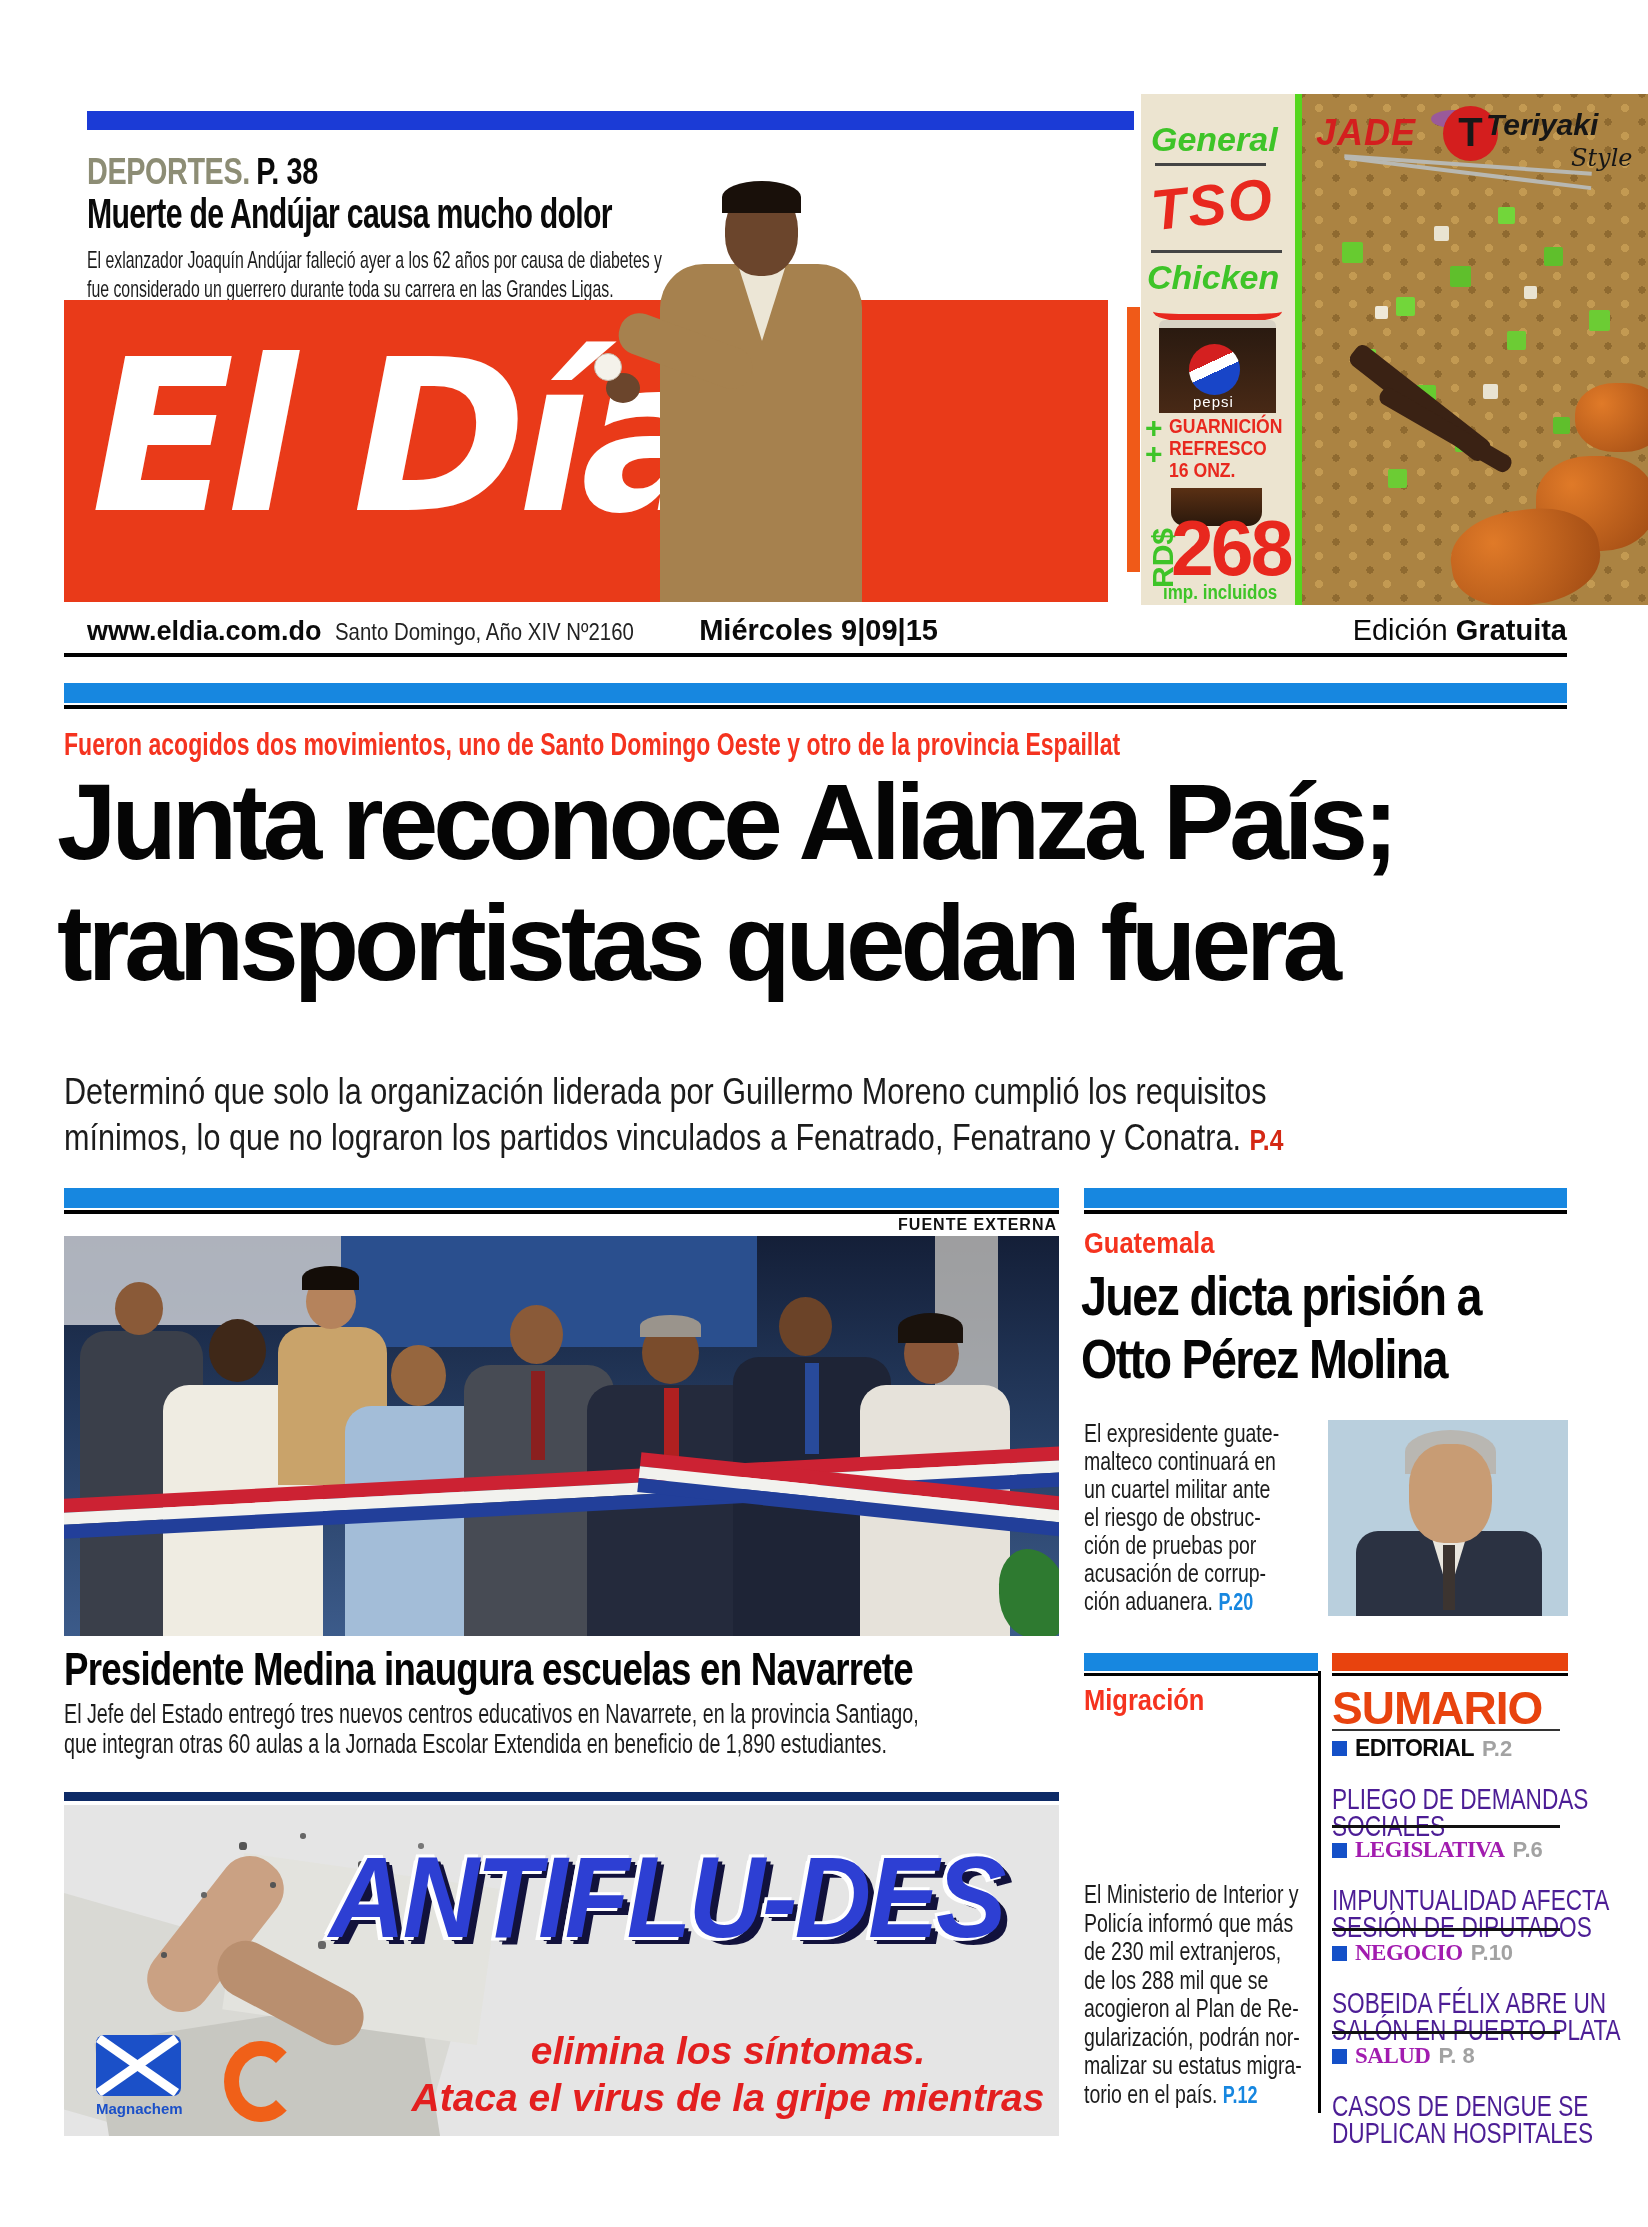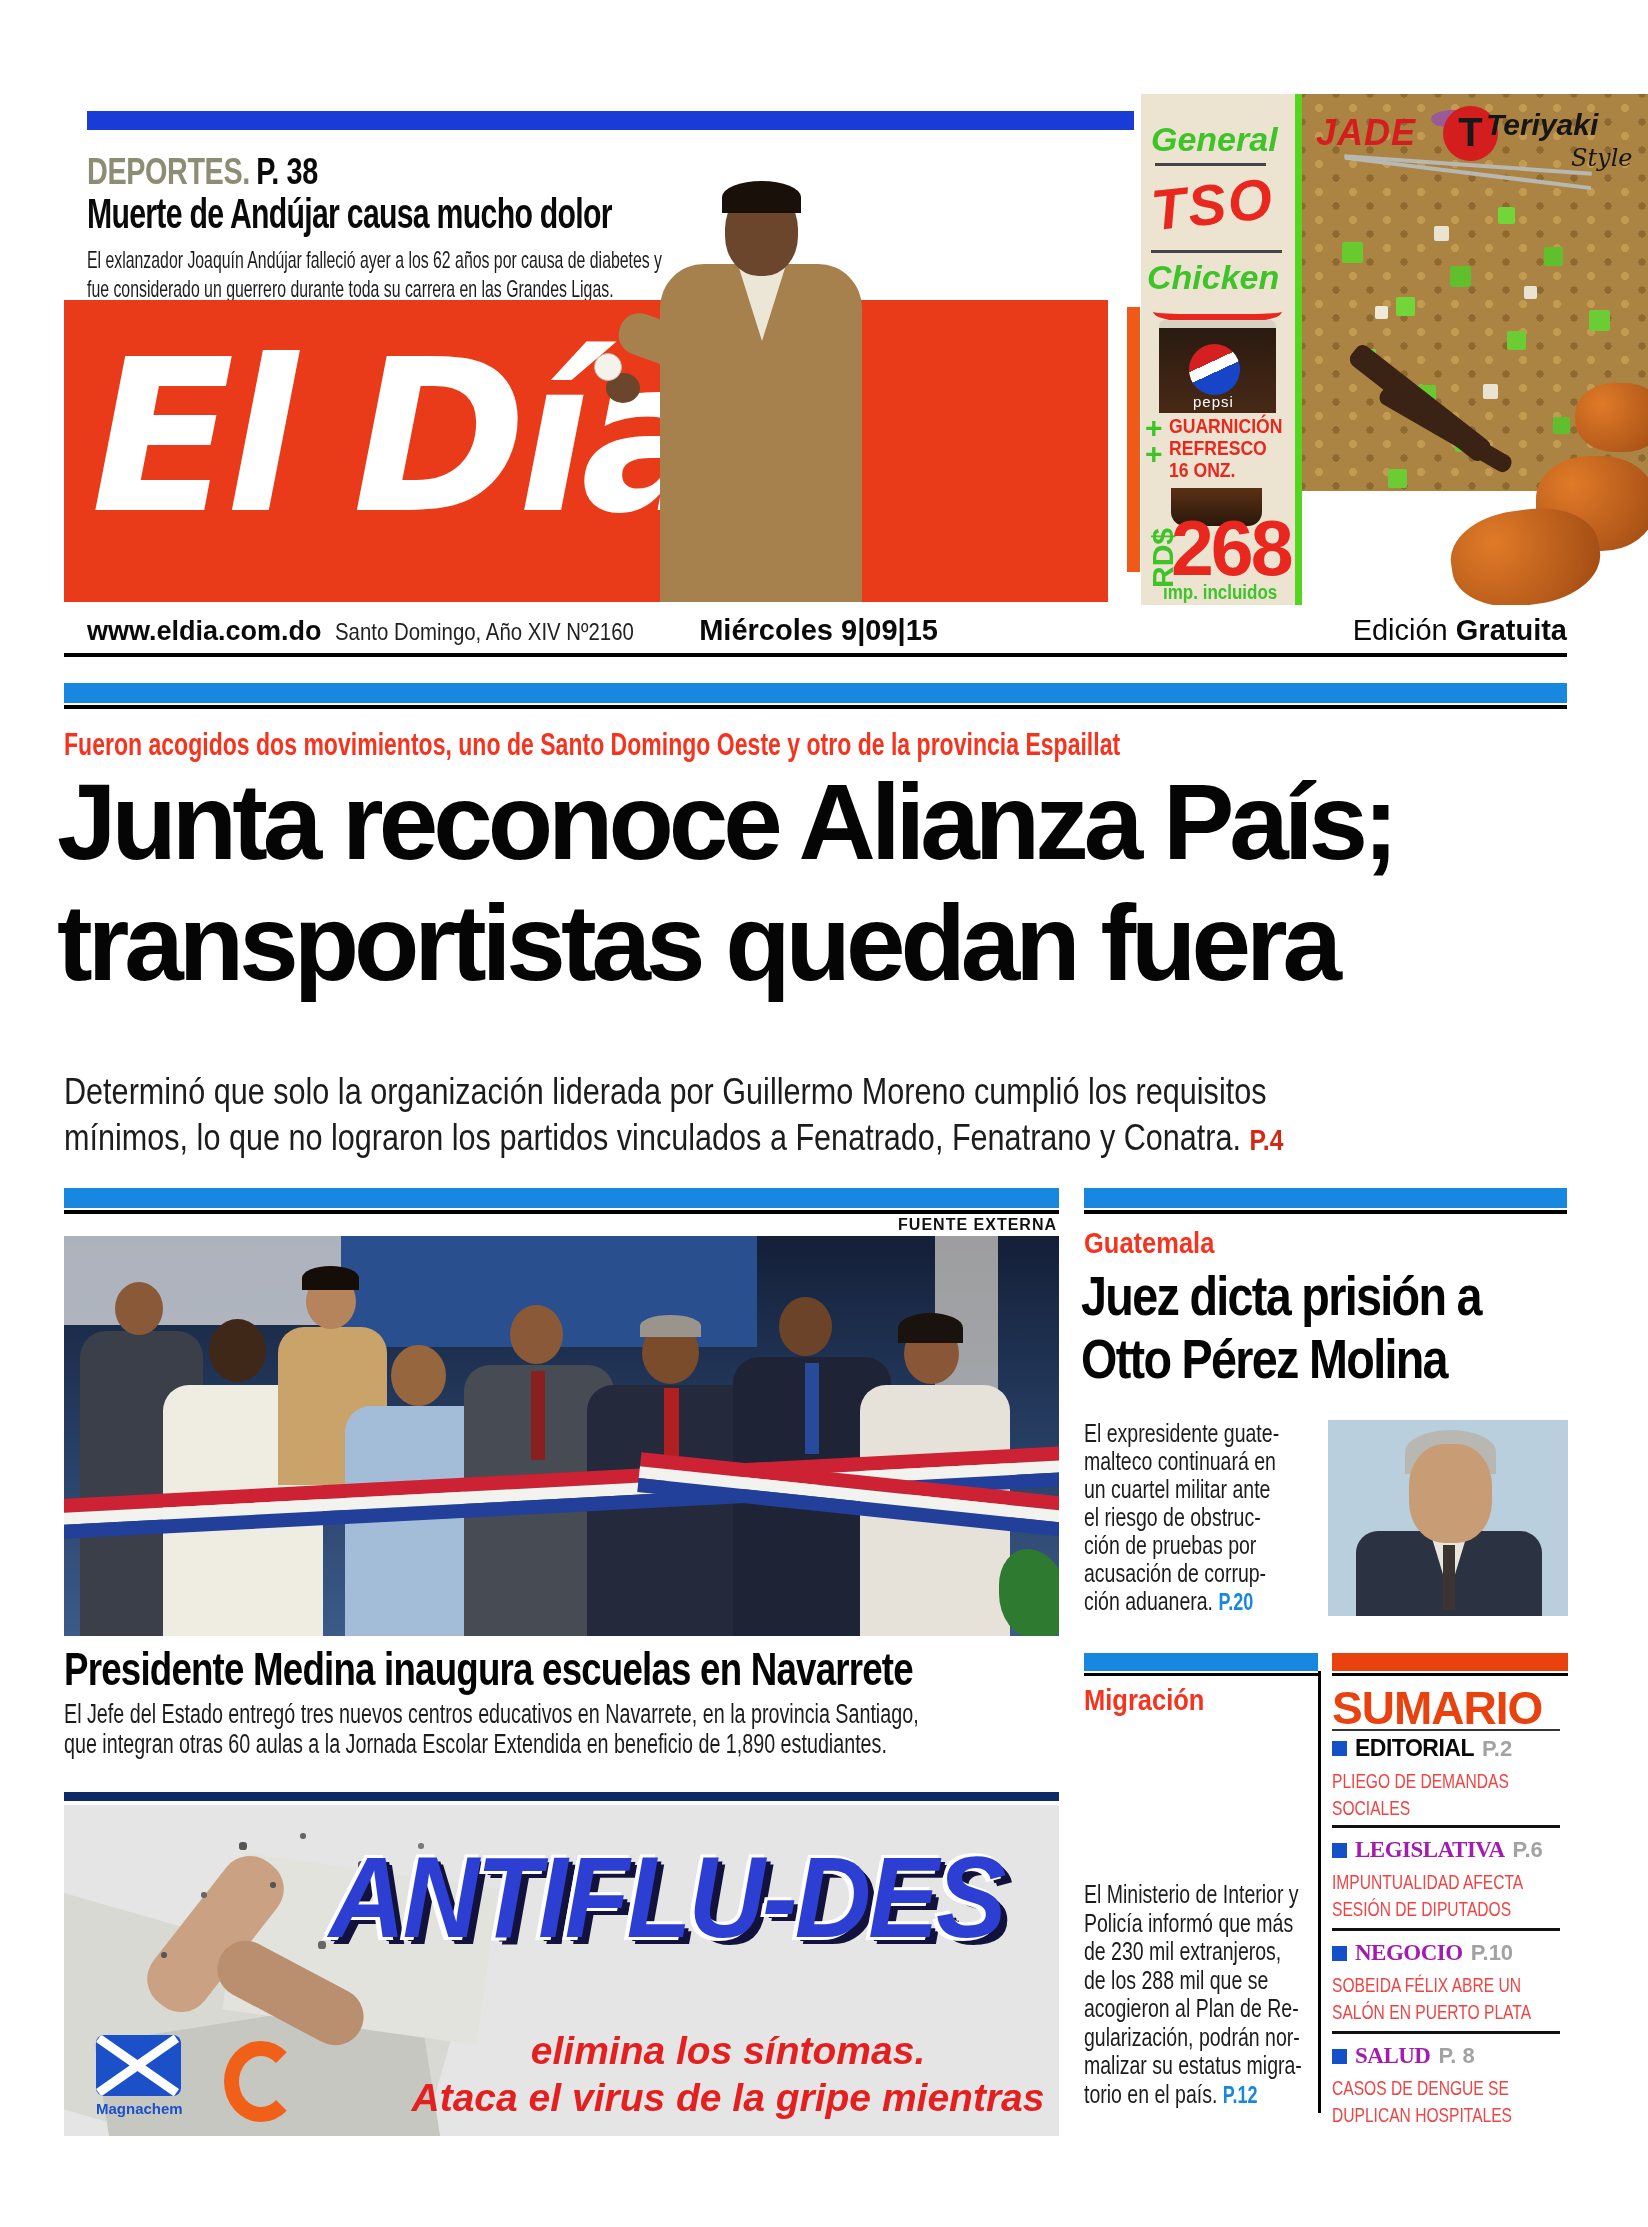--- a/index.html
+++ b/index.html
@@ -39,21 +39,21 @@
   #dl-date{font-size:29px;font-weight:700;}
   #edition{right:81px;top:614px;font-size:29px;text-align:right;}
   #edition b{font-weight:700;}
   #rule-dateline{left:64px;top:653px;width:1503px;height:4px;background:#000;}
 
   
   #ad-top{left:1141px;top:94px;width:508px;height:511px;overflow:hidden;}
   #ad-orange-stripe{left:1127px;top:307px;width:13px;height:265px;background:#f05a18;}
   #tso-panel{position:absolute;left:0;top:0;width:154px;height:511px;background:#ece4d0;}
   #tso-green-divider{position:absolute;left:154px;top:0;width:7px;height:511px;background:#55d61e;}
-  #tso-food{position:absolute;left:161px;top:0;width:347px;height:397px;
+  #tso-food{position:absolute;left:161px;top:0;width:347px;height:511px;
      background:
        radial-gradient(circle, #c39a52 18%, rgba(0,0,0,0) 19%) 0 0/34px 28px,
        radial-gradient(circle, #8f6a30 16%, rgba(0,0,0,0) 17%) 17px 14px/34px 28px,
        #ab8342;}
   .tso-word{position:absolute;font-style:italic;font-weight:700;}
   #tso-w1{left:10px;top:26px;font-size:34px;color:#3ec428;}
   #tso-ul1{position:absolute;left:14px;top:69px;width:111px;height:3px;background:#444;}
   #tso-w2{left:10px;top:77px;font-size:57px;color:#e8281e;letter-spacing:2px;transform:rotate(-6deg);}
   #tso-ul2{position:absolute;left:10px;top:156px;width:131px;height:3px;background:#444;}
   #tso-w3{left:6px;top:164px;font-size:34px;color:#3ec428;}
@@ -154,21 +154,21 @@
   #sum-bar-rule{left:1332px;top:1673px;width:236px;height:3px;background:#000;}
   #sum-title{left:1332px;top:1681px;font-size:46px;font-weight:700;letter-spacing:-1px;color:#e8430e;}
   #sum-rule1{left:1332px;top:1729px;width:228px;height:2px;background:#333;}
   .sum-item{position:absolute;left:1332px;width:236px;}
   .sum-label-row{display:flex;align-items:center;gap:8px;}
   .sum-bullet{width:15px;height:15px;background:#1450c8;display:inline-block;}
   .sum-label{font-size:23px;font-weight:700;letter-spacing:-0.5px;}
   .lbl-black{color:#0a0a0a;}
   .lbl-blue{color:#a21caf;font-family:Liberation Serif, serif;}
   .sum-page{font-size:22px;font-weight:700;color:#a2a2a2;}
-  .sum-text{margin-top:6px;font-size:20px;line-height:27px;color:#ef4444;}
+  .sum-text{margin-top:24px;font-size:29px;line-height:27px;color:#4c1d95;}
   .sum-rule{position:absolute;left:1332px;width:228px;height:3px;background:#111;}
 </style>
 </head>
 <body>
 
 <div class="page">
 
   <div class="abs" id="top-bar"></div>
   <div class="abs nw sx80" id="teaser-row">
     <span id="teaser-section">DEPORTES.</span><span id="teaser-pref">P. 38</span>

